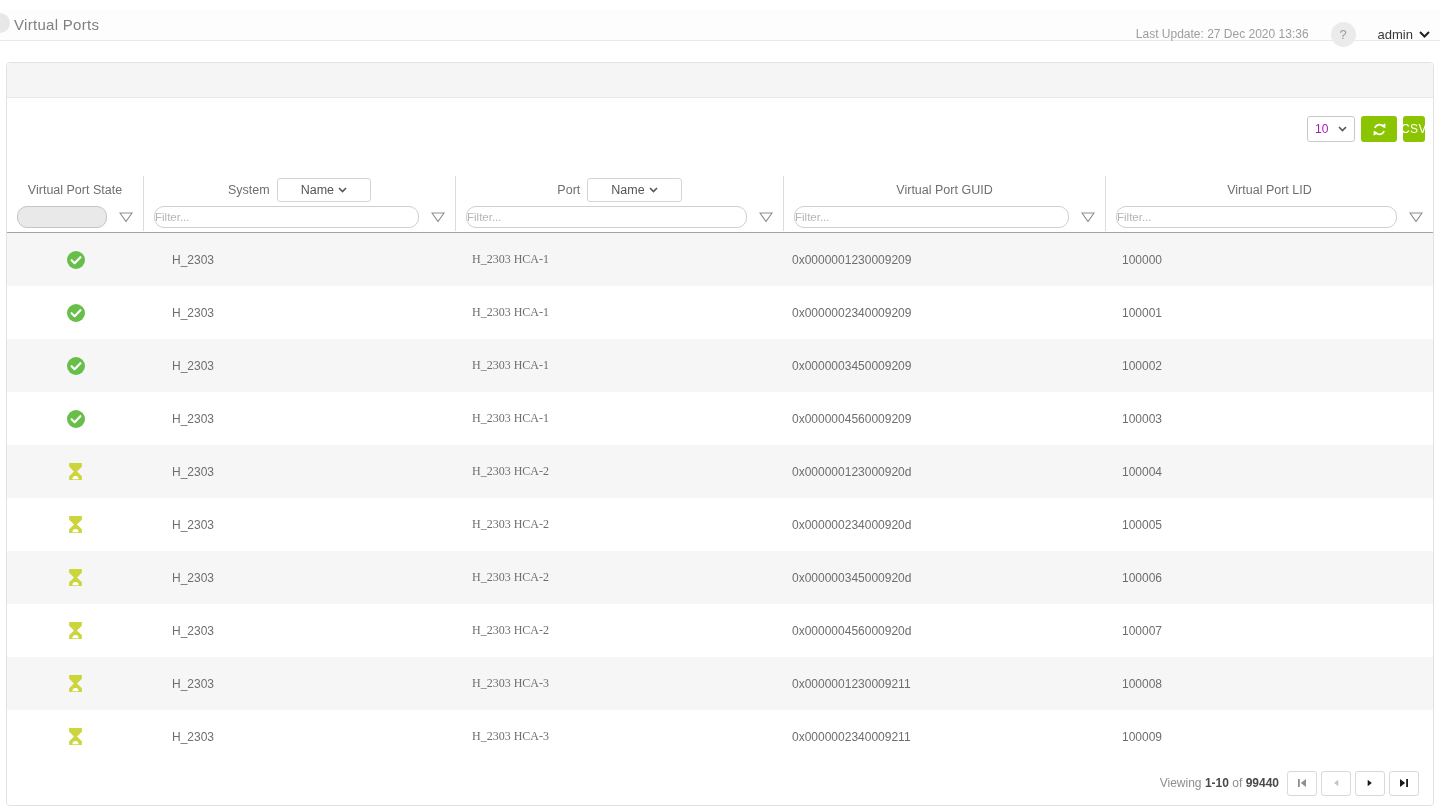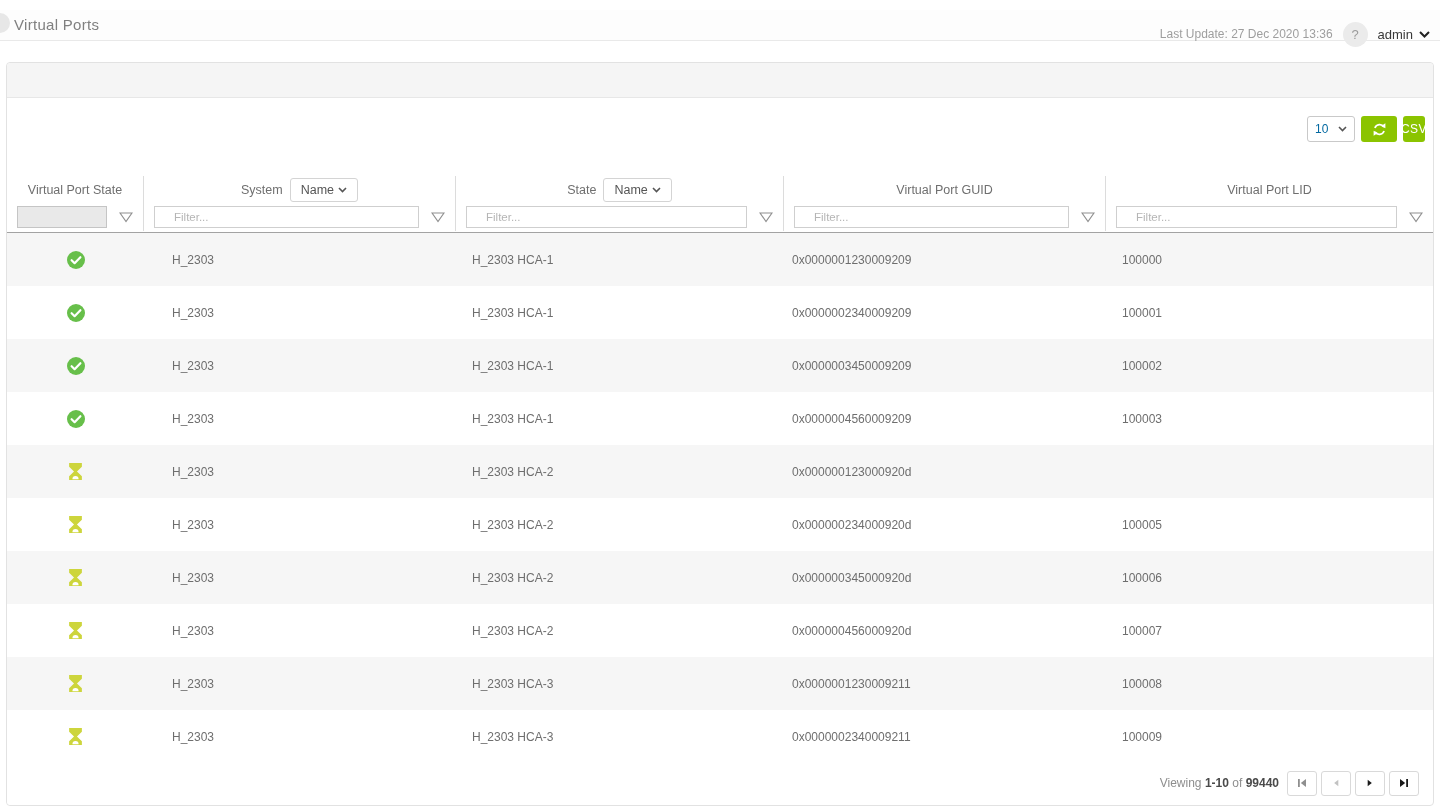--- a/index.html
+++ b/index.html
@@ -7,74 +7,74 @@
               font-family:"Liberation Sans", sans-serif; }
 
   
   .topbar { position:absolute; left:0; top:10px; width:1440px; height:31px;
             background:#fdfdfd; border-bottom:1px solid #e9e9e9; }
   .edge-dec { position:absolute; left:-10px; top:3px; width:20px; height:20px;
               border-radius:50%; background:#e7e7e7; }
   .page-title { position:absolute; left:14px; top:6px; font-size:15px; color:#808080;
                 letter-spacing:.3px; }
   .topbar-right { position:absolute; right:10px; top:0; height:48px;
-                  display:flex; align-items:center; gap:10px; }
+                  display:flex; align-items:center; gap:22px; }
   .last-update { font-size:12px; color:#9e9e9e; }
   .help-btn { width:25px; height:25px; border-radius:50%; background:#ebebeb;
               border:none; color:#9a9a9a; font-size:13px; line-height:25px;
               text-align:center; cursor:pointer; font-family:inherit; }
   .user-menu { display:flex; align-items:center; gap:6px; cursor:pointer;
                font-size:13px; color:#383838; }
 
   
   .card { position:absolute; left:6px; right:6px; top:62px; bottom:1px;
           border:1px solid #e2e2e2; border-radius:4px; background:#fff; }
   .card-header { height:35px; background:#f5f5f5; border-bottom:1px solid #e7e7e7;
                  border-radius:4px 4px 0 0; }
 
   
   .toolbar { display:flex; justify-content:flex-end; align-items:center; gap:6px;
              padding:18px 8px 10px 8px; }
   .pgsize { display:flex; align-items:center; justify-content:space-between;
             width:48px; height:26px; border:1px solid #c9c9c9; border-radius:3px;
-            padding:0 7px; font-size:12px; color:#0369a1; cursor:pointer; background:#fff; }
+            padding:0 7px; font-size:12px; color:#a21caf; cursor:pointer; background:#fff; }
   .btn { height:26px; border:none; border-radius:3px; background:#8bc400;
          color:#fff; font-size:12px; font-family:inherit; cursor:pointer;
          display:flex; align-items:center; justify-content:center; }
   .btn.refresh { width:36px; }
   .btn.csv { width:22px; letter-spacing:.5px; }
 
   
   .grid { display:grid; grid-template-columns:137px 312px 328px 322px 1fr; }
   .thead { height:27px; margin-top:24px; }
   .th { display:flex; align-items:center; justify-content:center; gap:7px;
         font-size:12.5px; color:#6f6f6f; border-right:1px solid #dcdcdc; }
   .th:last-child { border-right:none; }
   .mini-select { display:flex; align-items:center; gap:4px; height:24px;
-                 padding:0 10px; border:1px solid #d4d4d4; border-radius:3px;
+                 padding:0 23px; border:1px solid #d4d4d4; border-radius:3px;
                  background:#fff; font-size:12.5px; color:#555; cursor:pointer; }
   .filter-row { height:30px; border-bottom:1px solid #a3a3a3; padding-bottom:1px; }
   .fc { display:flex; align-items:center; padding:0 10px;
         border-right:1px solid #dcdcdc; }
   .fc:last-child { border-right:none; }
-  .filter-input { flex:1; height:22px; border:1px solid #cfcfcf; border-radius:0;
-                  padding:0 19px; font-size:11.5px; color:#666; outline:none;
+  .filter-input { flex:1; height:22px; border:1px solid #cfcfcf; border-radius:10px;
+                  padding:0 0; font-size:11.5px; color:#666; outline:none;
                   font-family:inherit; background:#fff; min-width:0; }
   .filter-input::placeholder { color:#b5b5b5; }
   .filter-input.disabled { background:#e9e9e9; border-color:#c5c5c5; max-width:92px; }
   .funnel { margin-left:12px; flex:none; display:flex; cursor:pointer;
             background:none; border:none; padding:0; }
 
   
   .trow { height:53px; cursor:pointer; }
   .trow:nth-child(odd) { background:#f6f6f6; }
   .trow .td { display:flex; align-items:center; font-size:12px; color:#6e6e6e; }
   .td.c-state { justify-content:center; }
   .td.c-system { padding-left:28px; }
-  .td.c-port { padding-left:16px; }
+  .td.c-port { padding-left:16px;font-family:Liberation Serif, serif; }
   .td.c-guid { padding-left:8px; }
   .td.c-lid { padding-left:16px; }
   .state-icon { display:none; line-height:0; }
   .trow[data-state="ok"] .state-icon.ok { display:block; }
   .trow[data-state="pending"] .state-icon.pending { display:block; }
 
   
   .tfoot { position:absolute; left:0; right:4px; bottom:0; height:44px;
            display:flex; align-items:center; justify-content:flex-end; gap:8px;
            padding-right:10px; background:#fff; border-radius:0 0 4px 4px; }
@@ -134,21 +134,21 @@
     <div class="th">
       <span>System</span>
       <div class="mini-select">
         <span>Name</span>
         <svg width="9" height="6" viewBox="0 0 9 6">
             <path d="M1 1l3.5 3.5L8 1" fill="none" stroke="#555" stroke-width="1.6"></path>
           </svg>
       </div>
     </div>
     <div class="th">
-      <span>State</span>
+      <span>Port</span>
       <div class="mini-select">
         <span>Name</span>
         <svg width="9" height="6" viewBox="0 0 9 6">
             <path d="M1 1l3.5 3.5L8 1" fill="none" stroke="#555" stroke-width="1.6"></path>
           </svg>
       </div>
     </div>
     <div class="th">
       <span>Virtual Port GUID</span>
     </div>
@@ -271,20 +271,21 @@
       <span class="state-icon pending">
         <svg width="15" height="17" viewBox="0 0 14 16">
           <path d="M1 0 H13 V3.6 L8.4 8 L13 12.4 V16 H1 V12.4 L5.6 8 L1 3.6 Z" fill="#cdd53c"></path>
           <path d="M4.1 15.2 a2.9 3 0 0 1 5.8 0 z" fill="#ffffff"></path>
         </svg>
       </span>
     </div>
     <div class="td c-system">H_2303</div>
     <div class="td c-port">H_2303 HCA-2</div>
     <div class="td c-guid">0x000000123000920d</div>
+    <div class="td c-lid">100004</div>
   </div>
 
   <div class="grid trow" data-state="pending">
     <div class="td c-state">
 
       <span class="state-icon pending">
         <svg width="15" height="17" viewBox="0 0 14 16">
           <path d="M1 0 H13 V3.6 L8.4 8 L13 12.4 V16 H1 V12.4 L5.6 8 L1 3.6 Z" fill="#cdd53c"></path>
           <path d="M4.1 15.2 a2.9 3 0 0 1 5.8 0 z" fill="#ffffff"></path>
         </svg>

